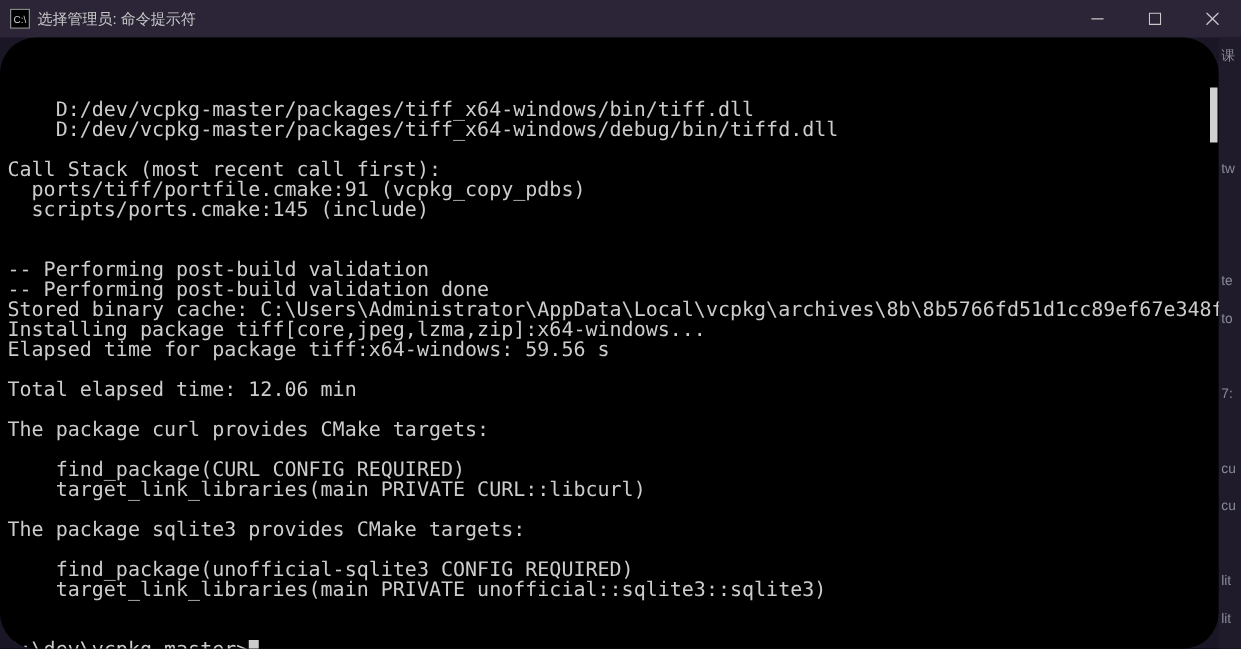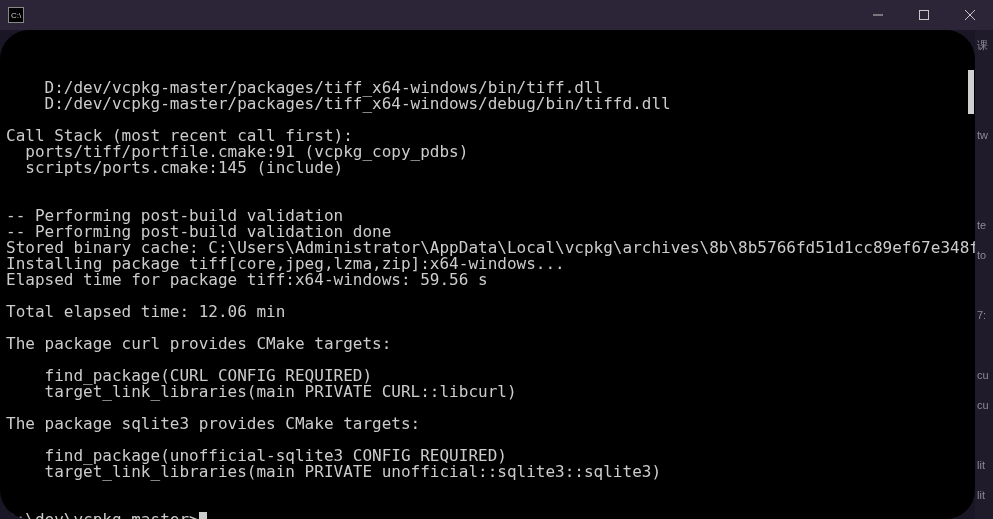--- a/index.html
+++ b/index.html
@@ -90,20 +90,21 @@
     height:44px;
     background:#d0d0d0;
     border-radius:0;
   }
 </style>
 </head>
 <body>
 
 <div class="titlebar">
   <span class="icon">C:\</span>
+  <span class="title">选择管理员: 命令提示符</span>
   <span class="spacer"></span>
   <span class="winbtn">
     <svg viewBox="0 0 10 10">
         <line x1="0" y1="5" x2="10" y2="5"></line>
       </svg>
   </span>
   <span class="winbtn">
     <svg viewBox="0 0 10 10">
         <rect x="0.5" y="0.5" width="9" height="9"></rect>
       </svg>

